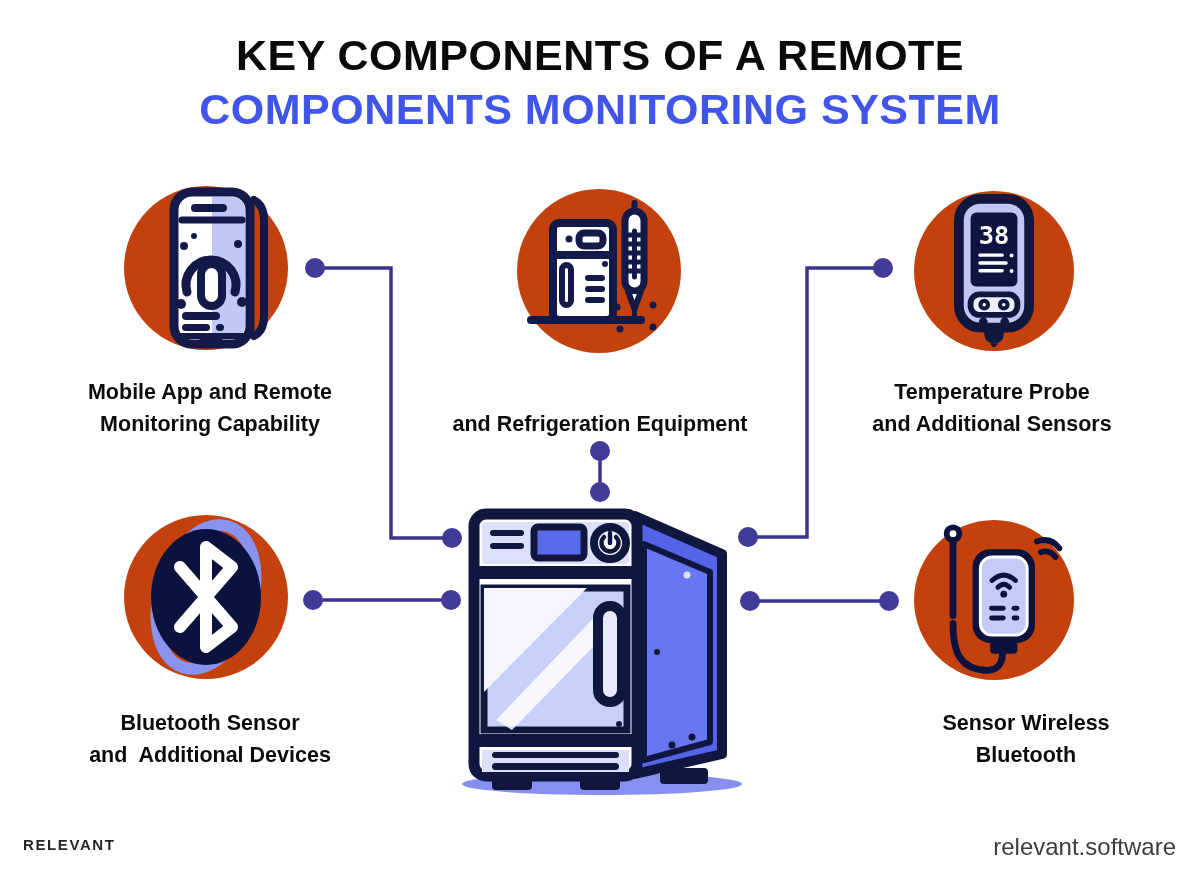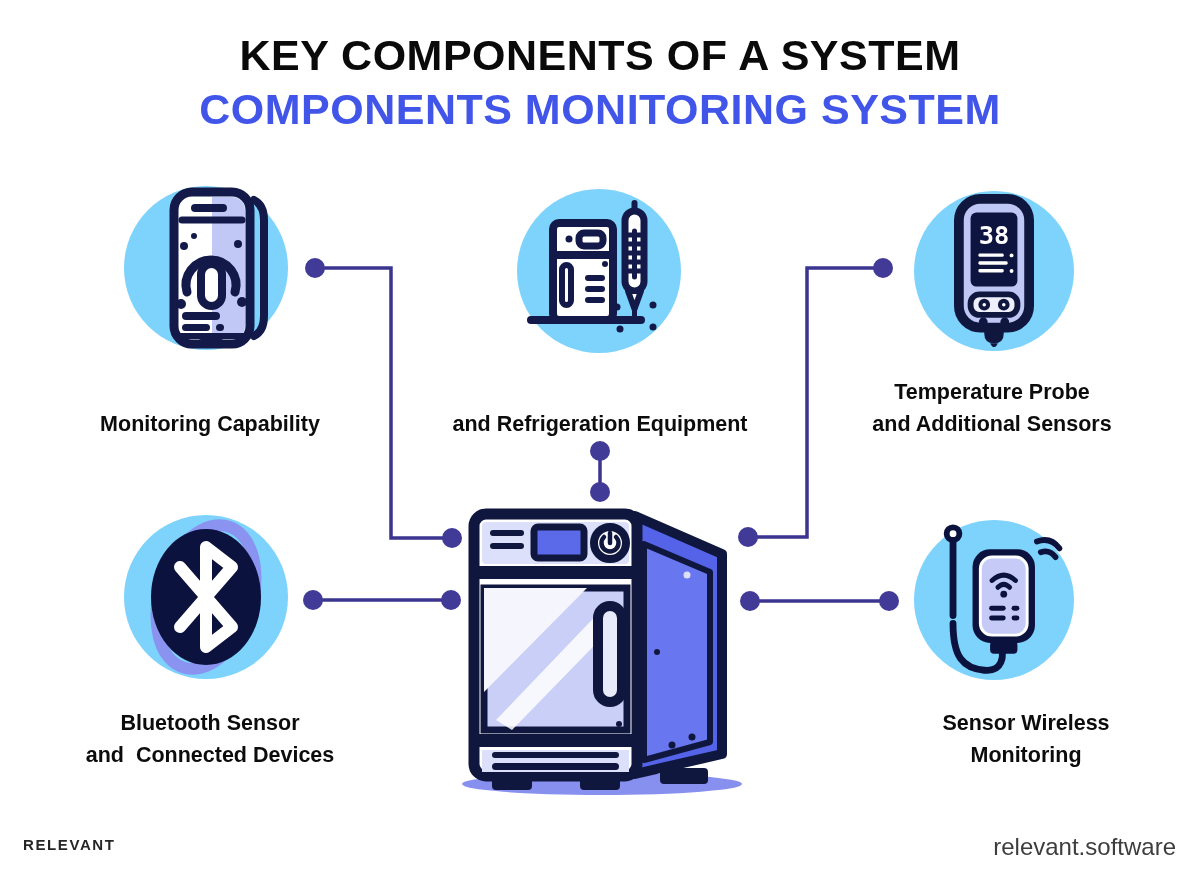--- a/index.html
+++ b/index.html
@@ -5,21 +5,21 @@
   * { margin:0; padding:0; box-sizing:border-box; }
   html,body { width:1200px; height:870px; background:#ffffff; font-family:"Liberation Sans", sans-serif; }
   .canvas { position:relative; width:1200px; height:870px; background:#ffffff; overflow:hidden; }
 
   .title { position:absolute; top:28px; left:0; width:1200px; text-align:center;
            font-weight:bold; font-size:43px; line-height:54px; letter-spacing:0.5px; color:#0a0a0a; }
   .title .line2 { color:#4155E8; }
 
   .connectors { position:absolute; left:0; top:0; z-index:1; pointer-events:none; }
 
-  .icon-circle { position:absolute; border-radius:50%; background:#7dd3fc; z-index:2; }
+  .icon-circle { position:absolute; border-radius:50%; background:#c2410c; z-index:2; }
   .icon-circle svg { position:absolute; left:0; top:0; overflow:visible; }
 
   .pos-tl { left:124px; top:186px; width:164px; height:164px; }
   .pos-tc { left:517px; top:189px; width:164px; height:164px; }
   .pos-tr { left:914px; top:191px; width:160px; height:160px; }
   .pos-bl { left:124px; top:515px; width:164px; height:164px; }
   .pos-br { left:914px; top:520px; width:160px; height:160px; }
 
   .label { position:absolute; width:420px; text-align:center; font-weight:bold;
            font-size:21.5px; line-height:32px; color:#0c0c0c; white-space:pre-wrap; z-index:2; }
@@ -33,21 +33,21 @@
 
   .footer-brand { position:absolute; left:23px; top:836px; font-size:15px; font-weight:bold;
                   letter-spacing:1.6px; color:#262626; }
   .footer-site  { position:absolute; right:24px; top:833px; font-size:24px; color:#3d3d3d; }
 </style>
 </head>
 <body>
 
 <div class="canvas">
 
-  <h1 class="title"><span>KEY COMPONENTS OF A SYSTEM</span><br>
+  <h1 class="title"><span>KEY COMPONENTS OF A REMOTE</span><br>
       <span class="line2">COMPONENTS MONITORING SYSTEM</span></h1>
 
   <svg class="connectors" width="1200" height="870" viewBox="0 0 1200 870">
     <g stroke="#3B3590" stroke-width="3.5" fill="none">
       <path d="M315 268 H391 V538 H452"></path>
       <path d="M883 268 H807 V537 H748"></path>
       <path d="M313 600 H451"></path>
       <path d="M750 601 H889"></path>
       <path d="M600 451 V492"></path>
     </g>
@@ -85,21 +85,21 @@
       </g>
       <g fill="#131A4A">
         <rect x="58" y="126" width="38" height="8" rx="4"></rect>
         <rect x="58" y="138" width="28" height="7" rx="3.5"></rect>
         <rect x="92" y="138" width="8" height="7" rx="3.5"></rect>
       </g>
       <line x1="56" y1="150" x2="120" y2="150" stroke="#131A4A" stroke-width="6"></line>
       <rect x="74" y="153" width="26" height="7" rx="3.5" fill="#131A4A"></rect>
     </svg>
   </div>
-  <div class="label lab-tl"><br><span>Monitoring Capability</span></div>
+  <div class="label lab-tl"><span>Mobile App and Remote</span><br><span>Monitoring Capability</span></div>
 
   <div class="icon-circle pos-tc">
     <svg width="164" height="164" viewBox="0 0 164 164">
       <line x1="14" y1="131" x2="124" y2="131" stroke="#131A4A" stroke-width="8" stroke-linecap="round"></line>
       <rect x="36" y="34" width="60" height="97" rx="6" fill="#ffffff" stroke="#131A4A" stroke-width="8"></rect>
       <line x1="36" y1="66" x2="96" y2="66" stroke="#131A4A" stroke-width="8"></line>
       <circle cx="52" cy="50" r="3.5" fill="#131A4A"></circle>
       <rect x="62" y="44" width="24" height="13" rx="5" fill="#ffffff" stroke="#131A4A" stroke-width="7"></rect>
       <rect x="45" y="76" width="9" height="40" rx="4.5" fill="#ffffff" stroke="#131A4A" stroke-width="6"></rect>
       <g fill="#131A4A">
@@ -155,21 +155,21 @@
   </div>
   <div class="label lab-tr"><span>Temperature Probe</span><br><span>and Additional Sensors</span></div>
 
   <div class="icon-circle pos-bl">
     <svg width="164" height="164" viewBox="0 0 164 164">
       <ellipse cx="82" cy="82" rx="46" ry="74" fill="none" stroke="#8A94F0" stroke-width="12" transform="rotate(18 82 82)"></ellipse>
       <ellipse cx="82" cy="82" rx="55" ry="68" fill="#0C123E"></ellipse>
       <path d="M56 52 L108 112 L82 132 L82 32 L108 52 L56 112" fill="none" stroke="#ffffff" stroke-width="12" stroke-linecap="round" stroke-linejoin="round"></path>
     </svg>
   </div>
-  <div class="label lab-bl"><span>Bluetooth Sensor</span><br><span>and  Connected Devices</span></div>
+  <div class="label lab-bl"><span>Bluetooth Sensor</span><br><span>and  Additional Devices</span></div>
 
   <div class="icon-circle pos-br">
     <svg width="160" height="160" viewBox="0 0 164 164">
       <g stroke="#0C123E" stroke-width="6" stroke-linecap="round" fill="none">
         <path d="M126 22 q14 -5 23 7"></path>
         <path d="M130 33 q9 -3 15 5"></path>
       </g>
       <circle cx="40" cy="14" r="6.5" fill="#ffffff" stroke="#0C123E" stroke-width="6"></circle>
       <path d="M40 21 V 98 M40 106 C 40 140 50 152 72 154 C 90 156 94 140 88 126" fill="none" stroke="#0C123E" stroke-width="7" stroke-linecap="round"></path>
       <rect x="60" y="30" width="64" height="96" rx="18" fill="#0C123E"></rect>
@@ -181,21 +181,21 @@
       <circle cx="92" cy="76" r="3.5" fill="#0C123E"></circle>
       <g fill="#0C123E">
         <rect x="77" y="88" width="17" height="5" rx="2.5"></rect>
         <rect x="100" y="88" width="8" height="5" rx="2.5"></rect>
         <rect x="77" y="98" width="17" height="5" rx="2.5"></rect>
         <rect x="100" y="98" width="8" height="5" rx="2.5"></rect>
       </g>
       <rect x="78" y="124" width="28" height="13" rx="4" fill="#0C123E"></rect>
     </svg>
   </div>
-  <div class="label lab-br"><span>Sensor Wireless</span><br><span>Monitoring</span></div>
+  <div class="label lab-br"><span>Sensor Wireless</span><br><span>Bluetooth</span></div>
 
   <svg class="fridge" width="292" height="300" viewBox="0 0 292 300">
     <ellipse cx="150" cy="282" rx="140" ry="11" fill="#7A84EC" opacity="0.9"></ellipse>
 
     <path d="M183 14 L270 52 L270 252 L183 272 Z" fill="#5463E7" stroke="#10173F" stroke-width="10" stroke-linejoin="round"></path>
     <path d="M192 42 L258 70 L258 240 L192 258 Z" fill="#6877F0" stroke="#10173F" stroke-width="6" stroke-linejoin="round"></path>
     <circle cx="235" cy="73" r="3.5" fill="#DDE0FA"></circle>
     <circle cx="220" cy="243" r="3.5" fill="#10173F"></circle>
     <circle cx="240" cy="235" r="3.5" fill="#10173F"></circle>
     <circle cx="205" cy="150" r="3" fill="#10173F"></circle>

